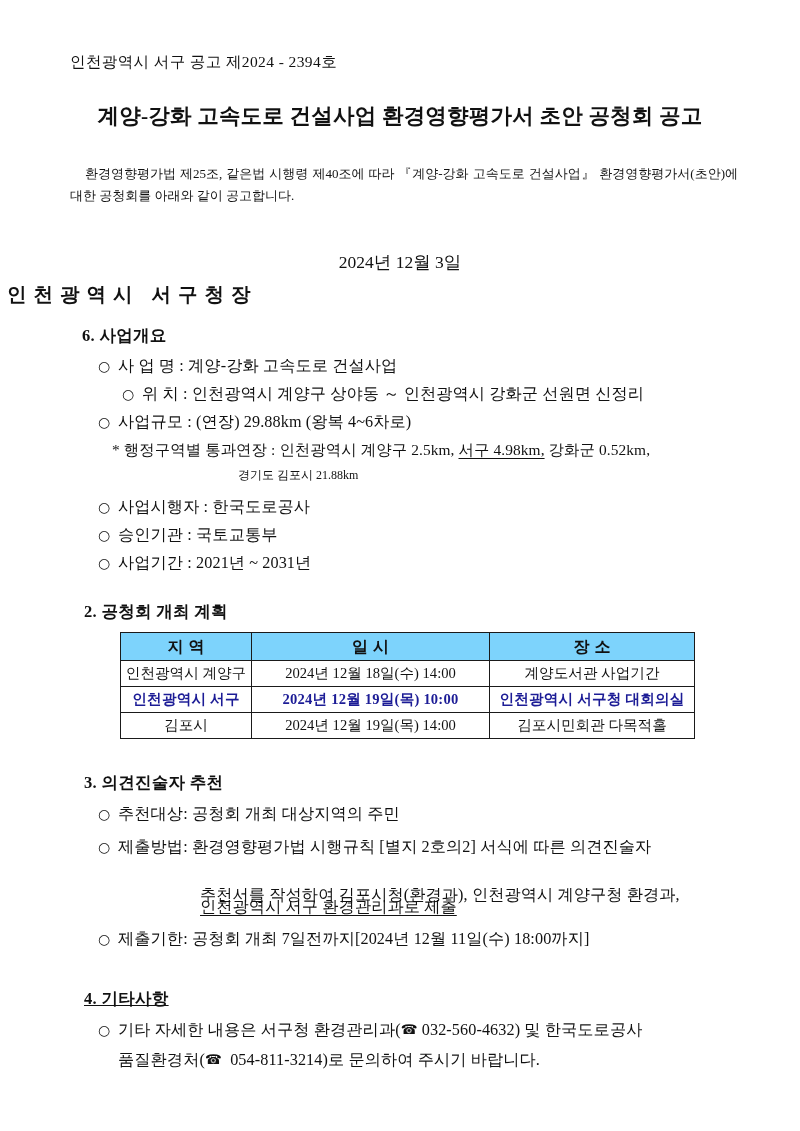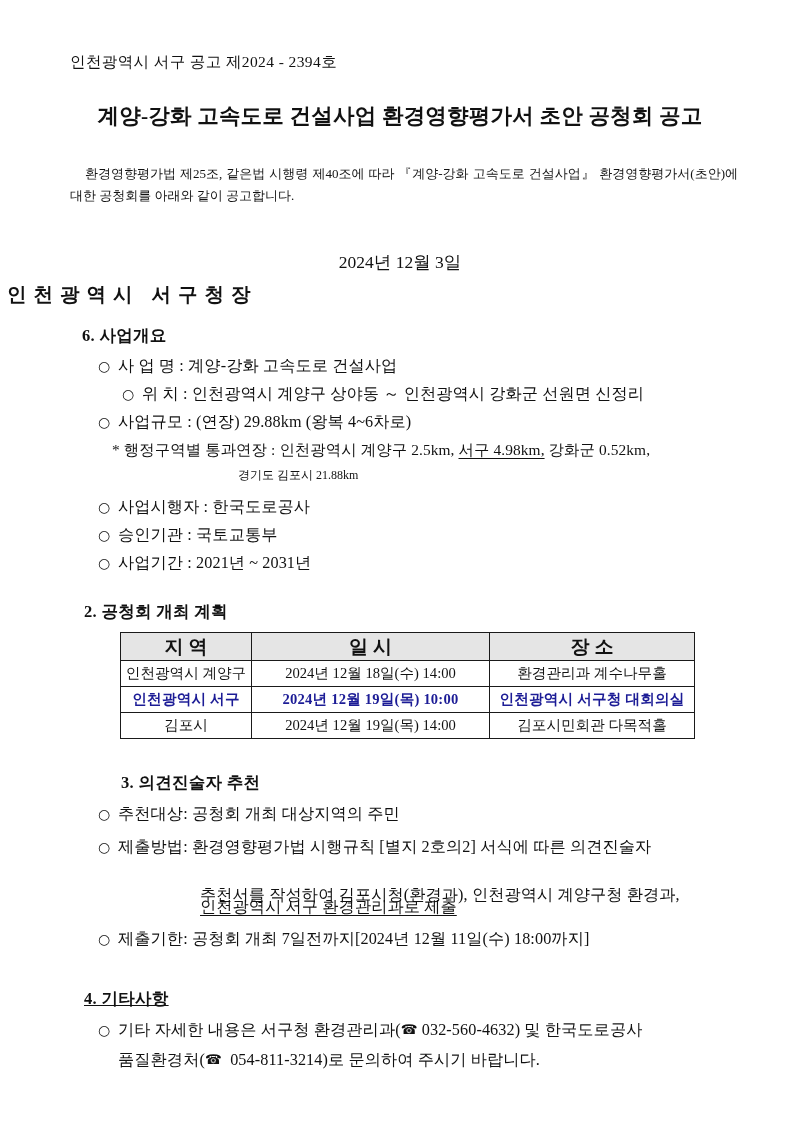--- a/index.html
+++ b/index.html
@@ -138,22 +138,22 @@
     line-height: 25px;
     white-space: nowrap;
     font-weight: normal;
   }
   .sched-table thead th {
     height: 27px;
     line-height: 27px;
     font-weight: bold;
     letter-spacing: 5px;
     text-indent: 5px;
-    font-size: 19px;
-    background: #e5e5e5;
+    font-size: 16px;
+    background: #7dd3fc;
   }
   .col-a { width: 131px; }
   .col-b { width: 238px; }
   .col-c { width: 205px; }
 
   tr.highlight td {
     font-weight: bold;
     color: var(--hl, #1c1c96);
     letter-spacing: 0.2px;
   }
@@ -230,36 +230,36 @@
       <tr>
         <th>지역</th>
         <th>일시</th>
         <th>장소</th>
       </tr>
     </thead>
     <tbody>
       <tr>
         <td>인천광역시 계양구</td>
         <td>2024년 12월 18일(수) 14:00</td>
-        <td>환경관리과 계수나무홀</td>
+        <td>계양도서관 사업기간</td>
       </tr>
       <tr class="highlight" style="--hl: #1c1c96;">
         <td>인천광역시 서구</td>
         <td>2024년 12월 19일(목) 10:00</td>
         <td>인천광역시 서구청 대회의실</td>
       </tr>
       <tr>
         <td>김포시</td>
         <td>2024년 12월 19일(목) 14:00</td>
         <td>김포시민회관 다목적홀</td>
       </tr>
     </tbody>
   </table>
 
-  <div class="sec-head" style="left:84px; top:772px;margin-left:37px;">3. 의견진술자 추천</div>
+  <div class="sec-head" style="left:84px; top:772px;">3. 의견진술자 추천</div>
 
   <div class="bullet" style="left:98px; top:803px;">
     <span class="mark circ">○</span><span>추천대상: 공청회 개최 대상지역의 주민</span>
   </div>
 
   <div class="bullet" style="left:98px; top:836px;">
     <span class="mark circ">○</span><span>제출방법: 환경영향평가법 시행규칙 [별지 2호의2] 서식에 따른 의견진술자</span>
   </div>
   <div class="cont" style="left:200px; top:884px;">추천서를 작성하여 김포시청(환경과), 인천광역시 계양구청 환경과,</div>
   <div class="cont u" style="left:200px; top:896px;">인천광역시 서구 환경관리과로 제출</div>

